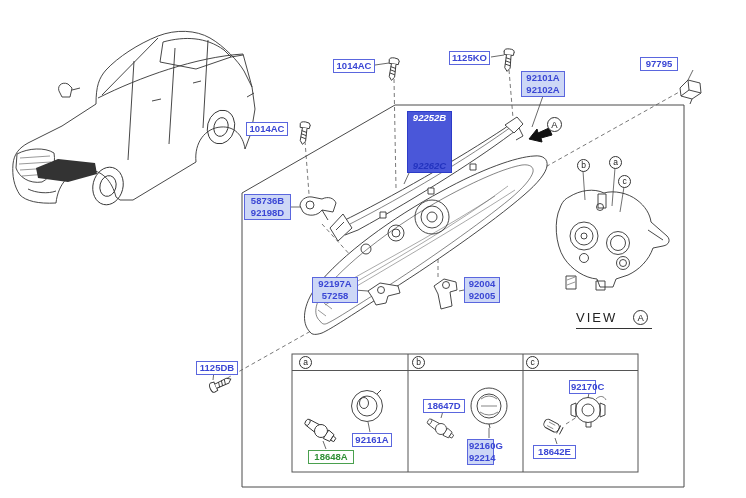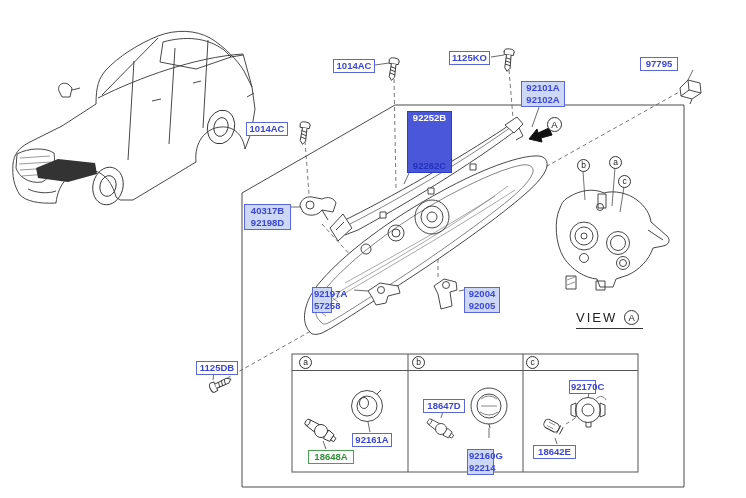--- a/index.html
+++ b/index.html
@@ -20,34 +20,34 @@
   }
   #art{position:absolute;left:0;top:0;}
   .lbl{
     position:absolute;box-sizing:border-box;z-index:3;
     border:1px solid var(--label-border-blue);background:#fff;
     color:var(--label-text-blue);
     font:700 9.5px/12px "Liberation Sans",sans-serif;
     text-align:center;padding:0 1px;cursor:pointer;
   }
   .lbl span{display:block;}
-  .lbl.tint{background:var(--label-tint-bg);margin-top:10px;}
-  .lbl.selected{background:var(--label-selected-bg);border-color:#2c3bc8;}
+  .lbl.tint{background:var(--label-tint-bg);}
+  .lbl.selected{background:var(--label-selected-bg);border-color:#2c3bc8;font-style:italic;}
   .lbl.selected .l1{color:var(--label-selected-text);}
   .lbl.selected .l2{color:var(--label-selected-subtext);margin-top:36px;}
   .lbl.green{border-color:var(--label-green-border);color:var(--label-green-text);}
   .circ{
     position:absolute;z-index:2;width:11px;height:11px;border-radius:50%;
     border:1px solid var(--line-art);background:#fff;color:#222;
     font:400 8.5px/11px "Liberation Sans",sans-serif;text-align:center;
   }
   .circ-lg{width:13px;height:13px;font:400 9.5px/13px "Liberation Sans",sans-serif;}
   #view-caption{
     position:absolute;left:576px;top:310px;z-index:2;
-    display:flex;align-items:center;gap:7px;
+    display:flex;align-items:center;gap:16px;
     border-bottom:1px solid var(--line-art);padding:0 4px 3px 0;
   }
   #view-caption .word{
     font:400 13px/14px "Liberation Sans",sans-serif;letter-spacing:2px;color:#222;
   }
   #view-caption .circ-inline{
     display:inline-block;width:13px;height:13px;border-radius:50%;
     border:1px solid var(--line-art);background:#fff;color:#222;
     font:400 9.5px/13px "Liberation Sans",sans-serif;text-align:center;
   }
@@ -242,24 +242,24 @@
       <span class="l1">97795</span>
     </div>
 <div class="lbl selected" style="left:407px;top:111px;width:45px">
       <span class="l1">92252B</span>
       <span class="l2">92262C</span>
     </div>
 <div class="lbl" style="left:246px;top:122px;width:42px">
       <span class="l1">1014AC</span>
     </div>
 <div class="lbl tint" style="left:244px;top:194px;width:47px">
-      <span class="l1">40317B</span>
+      <span class="l1">58736B</span>
       <span class="l2">92198D</span>
     </div>
-<div class="lbl tint" style="left:312px;top:277px;width:20px">
+<div class="lbl tint" style="left:312px;top:277px;width:46px">
       <span class="l1">92197A</span>
       <span class="l2">57258</span>
     </div>
 <div class="lbl tint" style="left:464px;top:277px;width:36px">
       <span class="l1">92004</span>
       <span class="l2">92005</span>
     </div>
 <div class="lbl" style="left:196px;top:361px;width:42px">
       <span class="l1">1125DB</span>
     </div>

